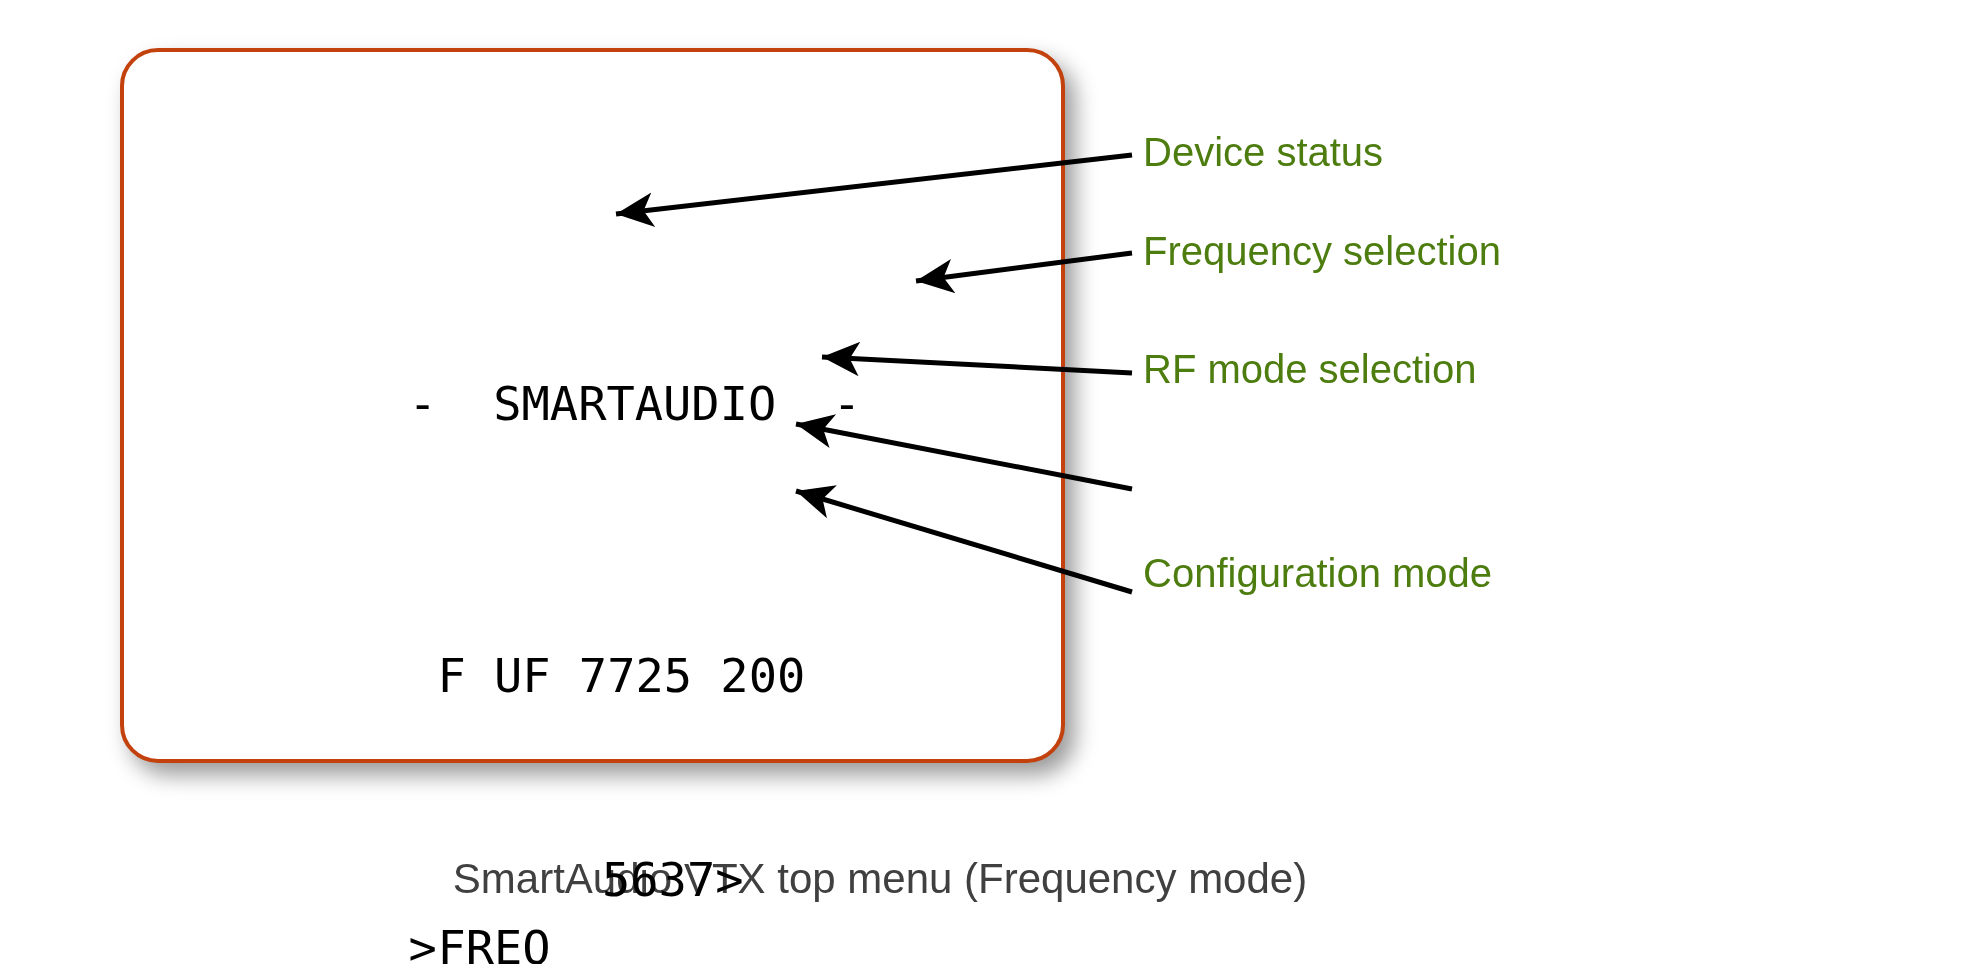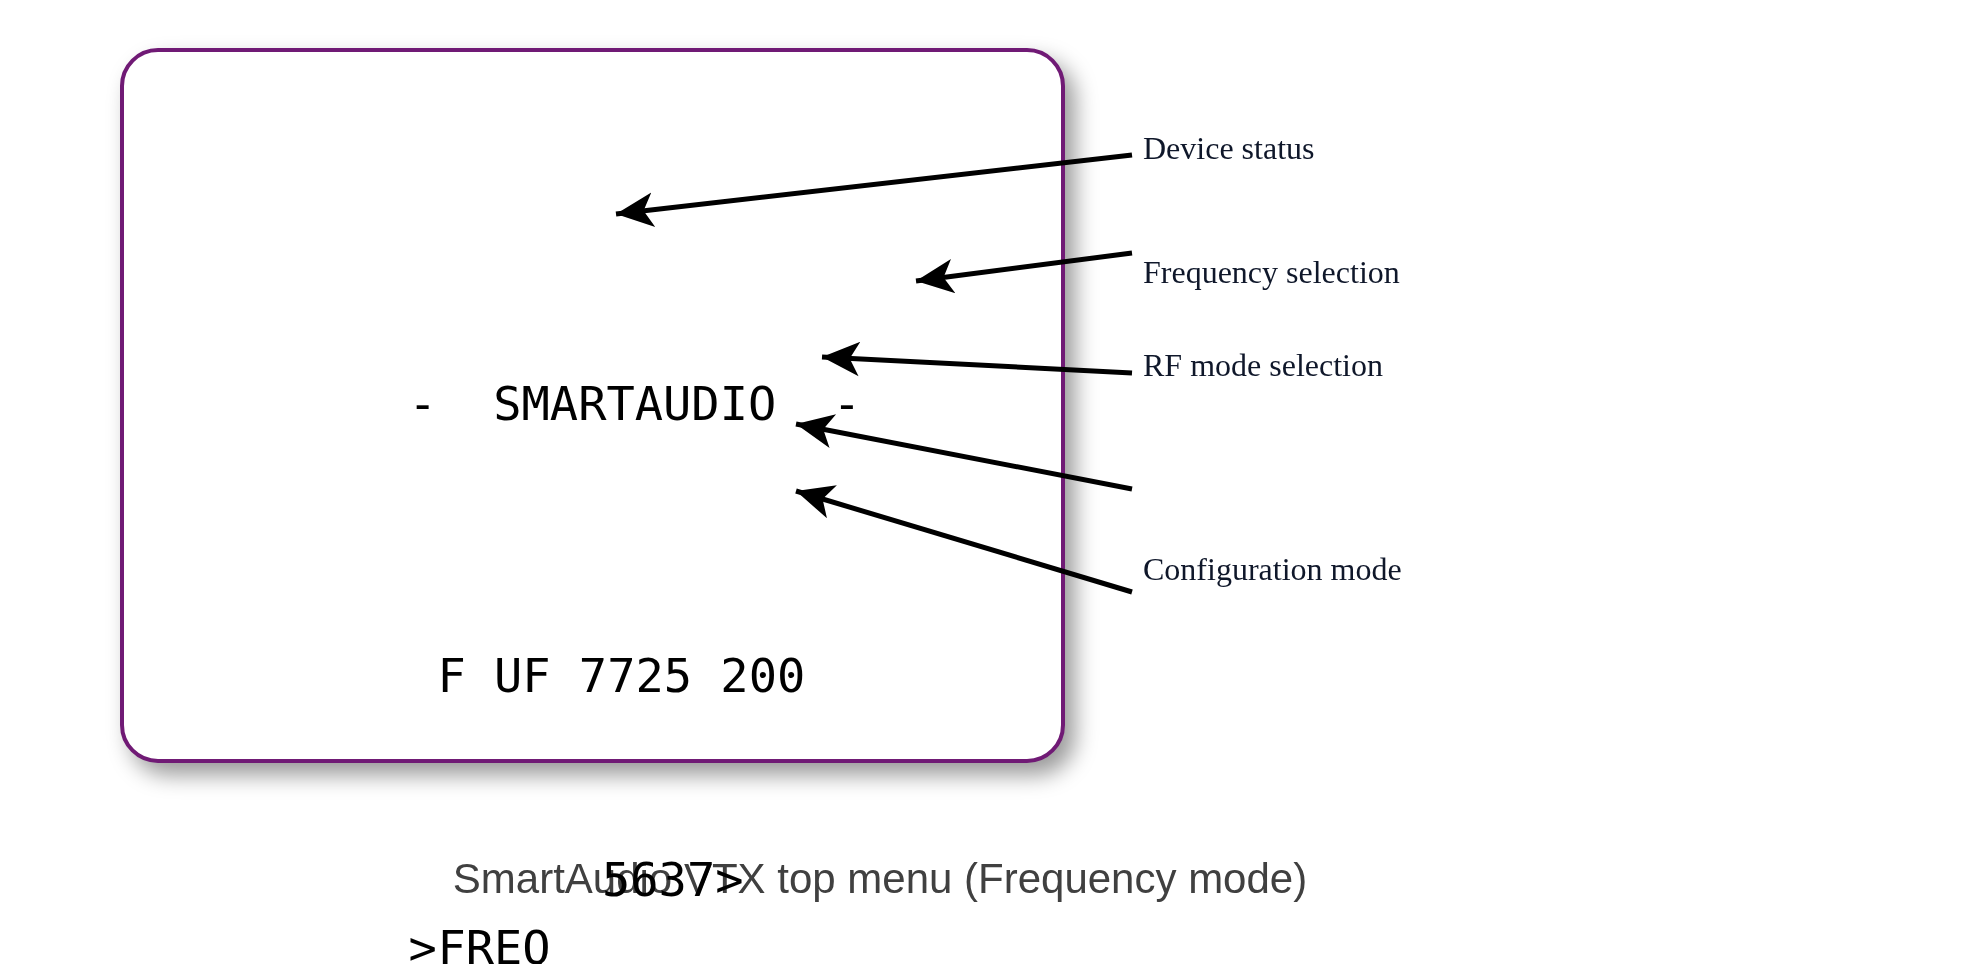--- a/index.html
+++ b/index.html
@@ -17,21 +17,21 @@
   }
 
   
   #osd-screen {
     position: absolute;
     left: 120px;
     top: 48px;
     width: 945px;
     height: 715px;
     background: #ffffff;
-    border: 4px solid #701a75;
+    border: 4px solid #c2410c;
     border-radius: 38px;
     box-shadow: 10px 12px 22px rgba(0,0,0,0.40);
     box-sizing: border-box;
     z-index: 3;
     padding-left: 40px;
   }
 
   #osd-text {
     position: absolute;
     left: 58px;
@@ -57,28 +57,28 @@
   .osd-value {
     position: absolute;
     left: 420px;
     top: 0;
     white-space: pre;
   }
 
   
   .annot {
     position: absolute;
-    font-family: Liberation Serif, serif;
-    font-size: 32px;
-    color: #0f172a;
+    font-family: Liberation Sans, sans-serif;
+    font-size: 40px;
+    color: #4d7c0f;
     white-space: nowrap;
     z-index: 4;
   }
   #annot-0 { left: 1143px; top: 130px; }
-  #annot-1 { left: 1143px; top: 229px; margin-top: 25px; }
+  #annot-1 { left: 1143px; top: 229px; }
   #annot-2 { left: 1143px; top: 347px; }
   #annot-3 { left: 1143px; top: 444px; }
   #annot-4 { left: 1143px; top: 551px; }
 
   
   #arrow-layer {
     position: absolute;
     left: 0; top: 0;
     width: 1964px;
     height: 964px;

